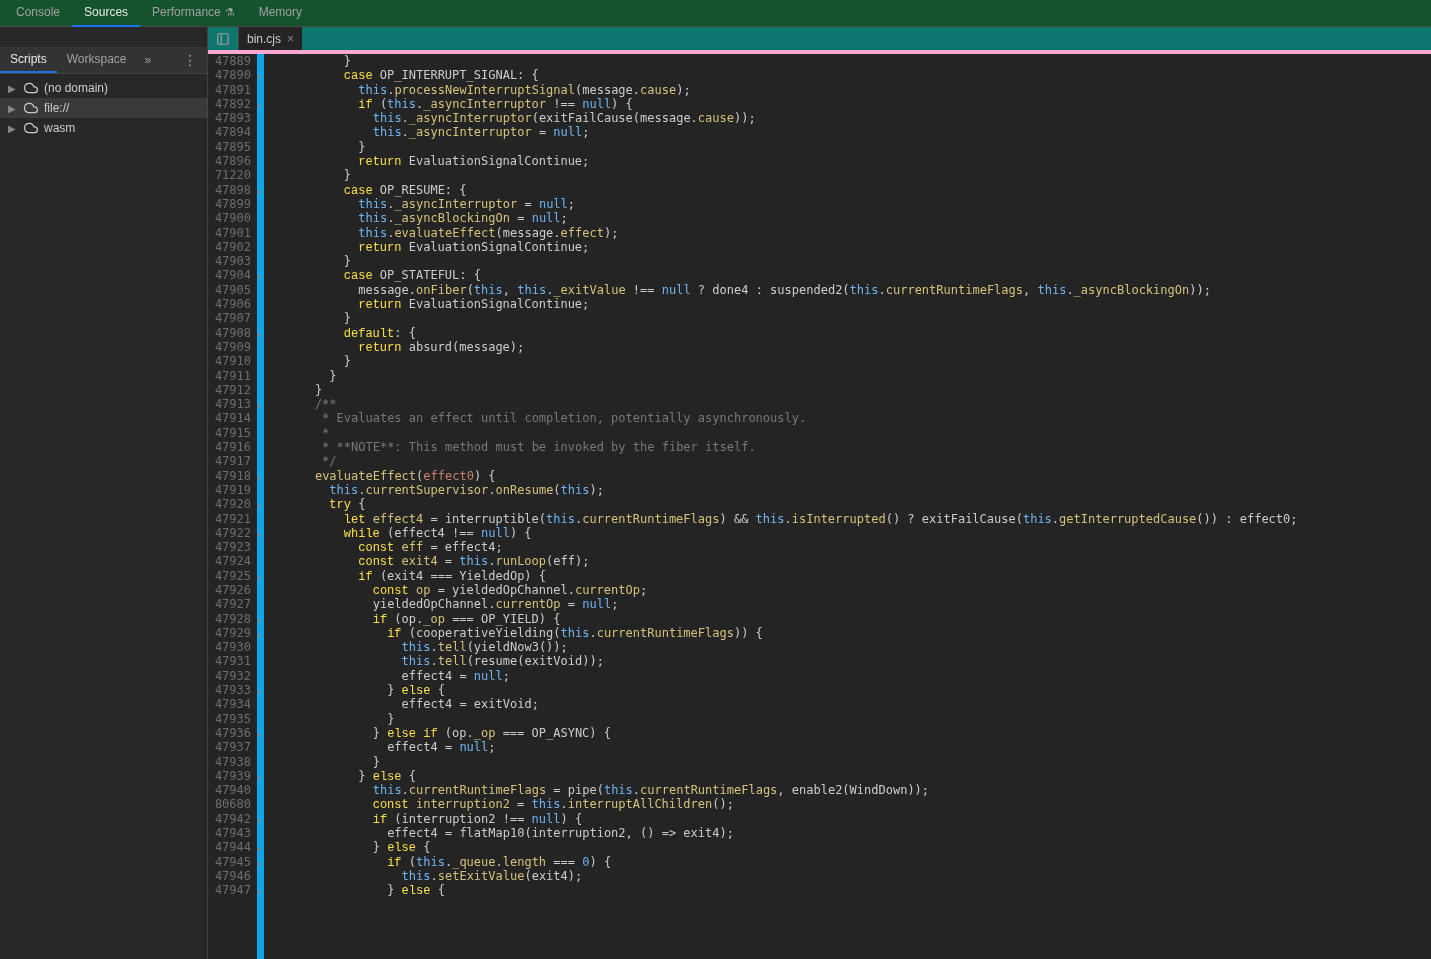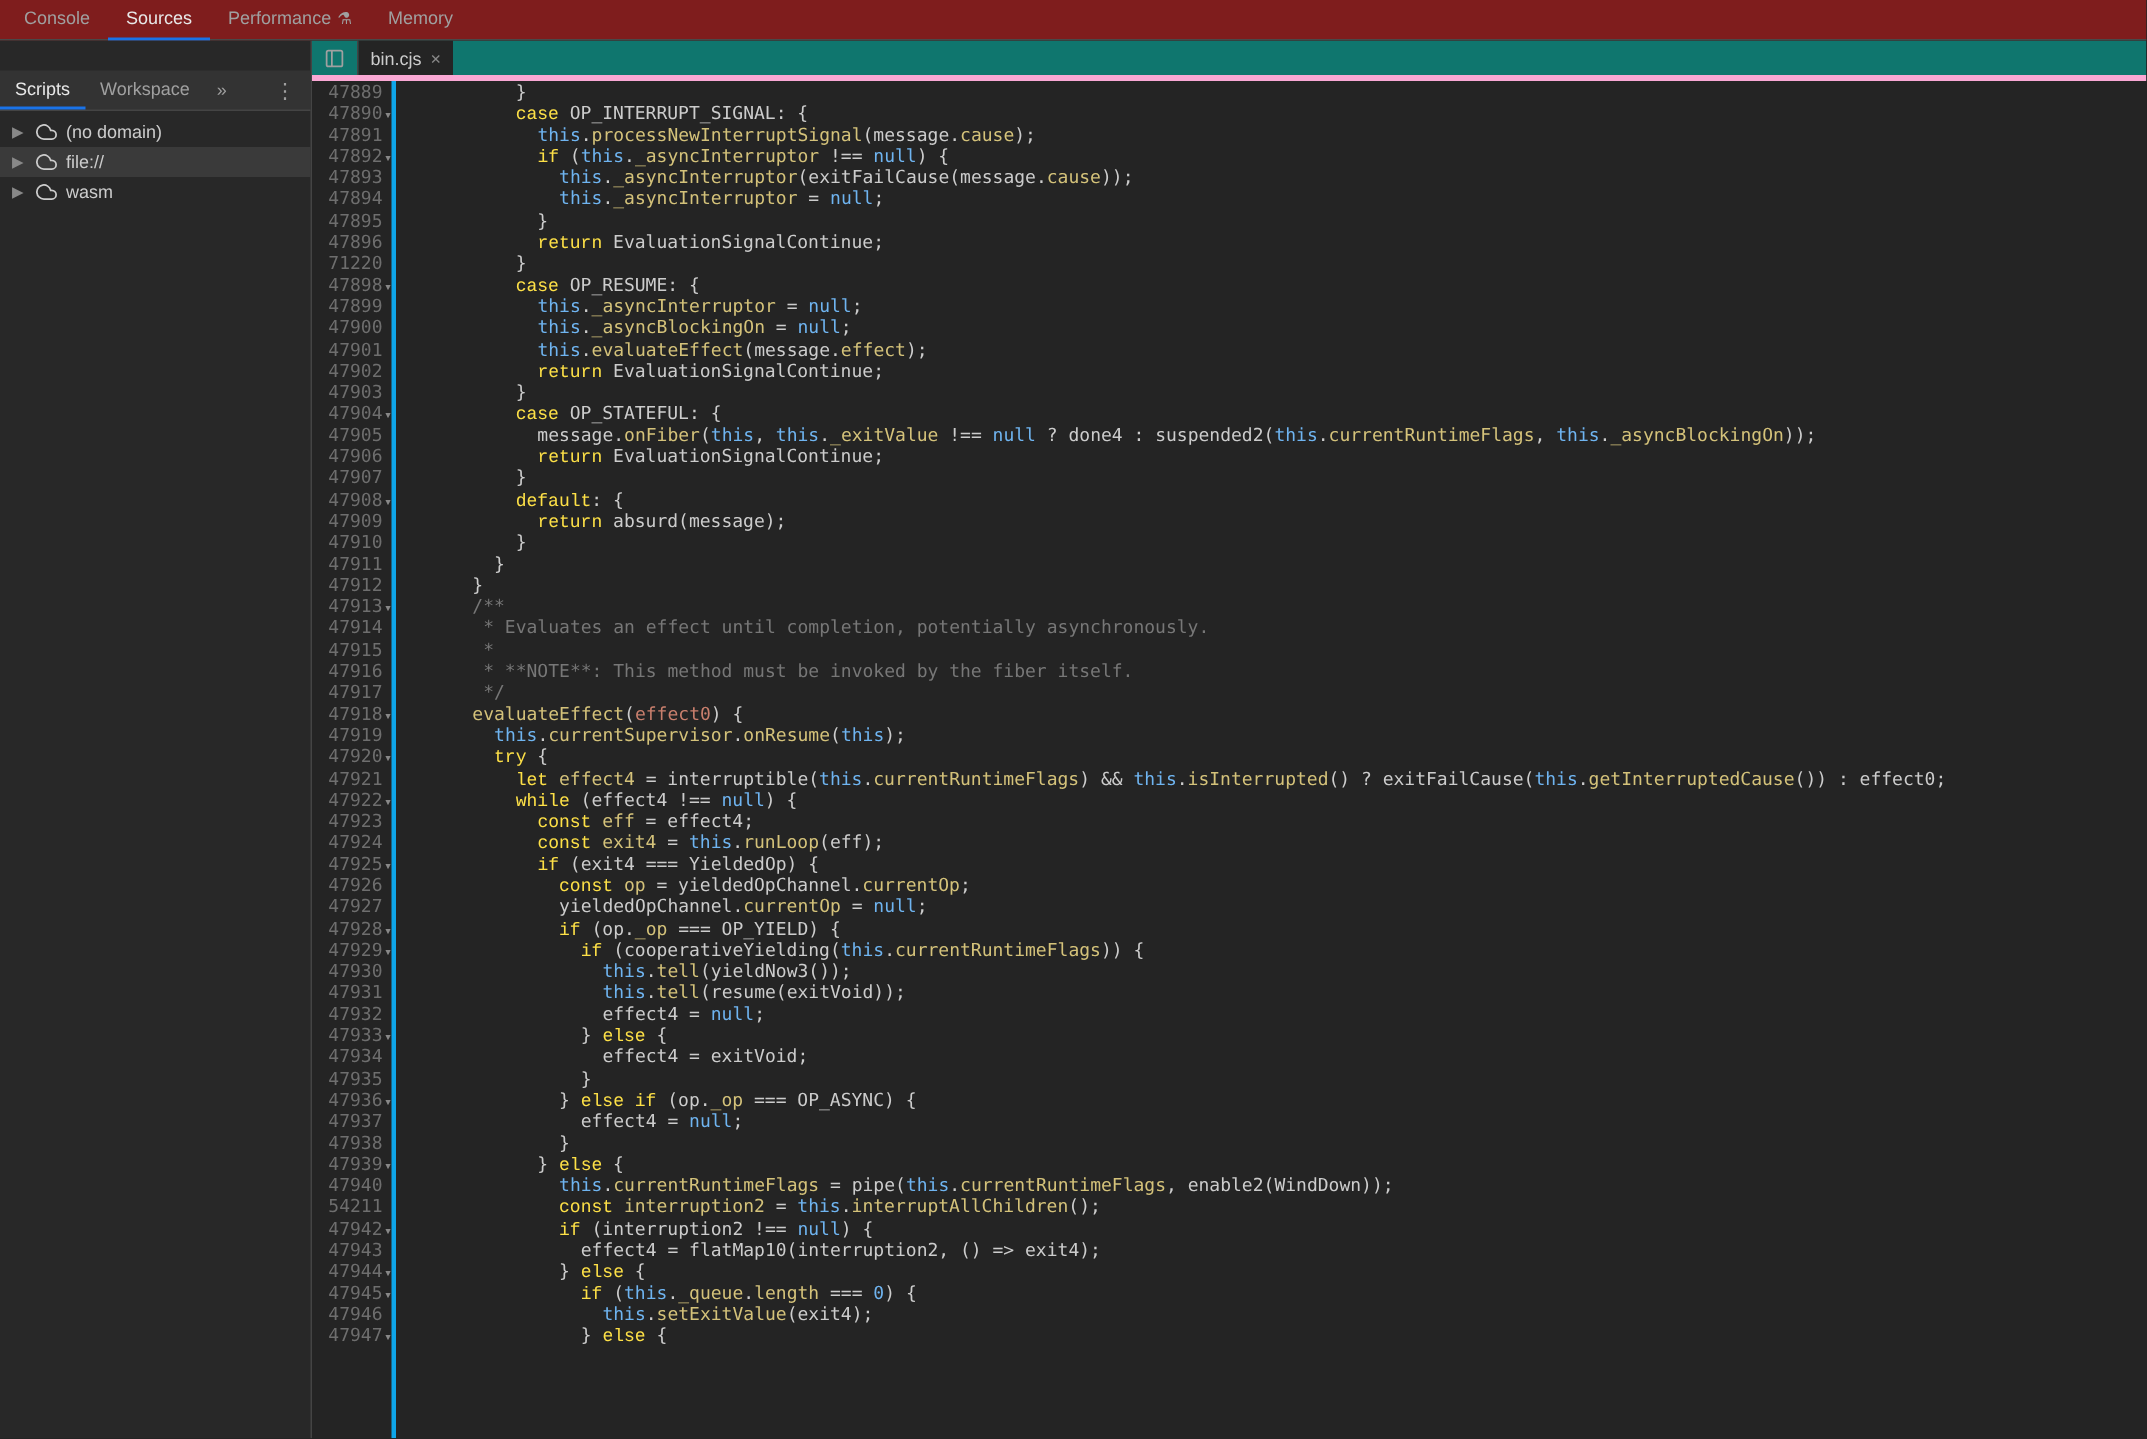--- a/index.html
+++ b/index.html
@@ -9,21 +9,21 @@
     color: #cccccc;
     font-size: 12px;
     width: 1431px;
     height: 959px;
     overflow: hidden;
     display: flex;
     flex-direction: column;
   }
   .top-tabs {
     display: flex;
-    background: #7f1d1d;
+    background: #14532d;
     border-bottom: 1px solid #494949;
     height: 27px;
     align-items: center;
     padding-left: 4px;
   }
   .top-tab {
     padding: 6px 12px;
     color: #a0a0a0;
     cursor: pointer;
     border-bottom: 2px solid transparent;
@@ -144,21 +144,21 @@
     font-family: Menlo, Consolas, monospace;
     font-size: 12px;
     line-height: 14.3px;
   }
   .gutter {
     background: #242424;
     color: #6e6e6e;
     text-align: right;
     padding-right: 6px;
     user-select: none;
-    border-right: 3px solid #0ea5e9;
+    border-right: 7px solid #0ea5e9;
     min-width: 56px;
   }
   .gutter-line {
     height: 14.3px;
     position: relative;
   }
   .fold-marker {
     position: absolute;
     left: 48px;
     color: #888;
@@ -296,21 +296,21 @@
           <div class="gutter-line">47931</div>
           <div class="gutter-line">47932</div>
           <div class="gutter-line">47933<span class="fold-marker">▾</span></div>
           <div class="gutter-line">47934</div>
           <div class="gutter-line">47935</div>
           <div class="gutter-line">47936<span class="fold-marker">▾</span></div>
           <div class="gutter-line">47937</div>
           <div class="gutter-line">47938</div>
           <div class="gutter-line">47939<span class="fold-marker">▾</span></div>
           <div class="gutter-line">47940</div>
-          <div class="gutter-line">54211</div>
+          <div class="gutter-line">80680</div>
           <div class="gutter-line">47942<span class="fold-marker">▾</span></div>
           <div class="gutter-line">47943</div>
           <div class="gutter-line">47944<span class="fold-marker">▾</span></div>
           <div class="gutter-line">47945<span class="fold-marker">▾</span></div>
           <div class="gutter-line">47946</div>
           <div class="gutter-line">47947<span class="fold-marker">▾</span></div>
         </div>
       <div class="code" id="code"><div class="code-line"><span class="tok-pun">        }</span></div><div class="code-line"><span class="tok-pun">        </span><span class="tok-kw">case</span><span class="tok-pun"> OP_INTERRUPT_SIGNAL: {</span></div><div class="code-line"><span class="tok-pun">          </span><span class="tok-this">this</span><span class="tok-pun">.</span><span class="tok-prop">processNewInterruptSignal</span><span class="tok-pun">(message.</span><span class="tok-prop">cause</span><span class="tok-pun">);</span></div><div class="code-line"><span class="tok-pun">          </span><span class="tok-kw">if</span><span class="tok-pun"> (</span><span class="tok-this">this</span><span class="tok-pun">.</span><span class="tok-prop">_asyncInterruptor</span><span class="tok-pun"> !== </span><span class="tok-num-null">null</span><span class="tok-pun">) {</span></div><div class="code-line"><span class="tok-pun">            </span><span class="tok-this">this</span><span class="tok-pun">.</span><span class="tok-prop">_asyncInterruptor</span><span class="tok-pun">(exitFailCause(message.</span><span class="tok-prop">cause</span><span class="tok-pun">));</span></div><div class="code-line"><span class="tok-pun">            </span><span class="tok-this">this</span><span class="tok-pun">.</span><span class="tok-prop">_asyncInterruptor</span><span class="tok-pun"> = </span><span class="tok-num-null">null</span><span class="tok-pun">;</span></div><div class="code-line"><span class="tok-pun">          }</span></div><div class="code-line"><span class="tok-pun">          </span><span class="tok-kw">return</span><span class="tok-pun"> EvaluationSignalContinue;</span></div><div class="code-line"><span class="tok-pun">        }</span></div><div class="code-line"><span class="tok-pun">        </span><span class="tok-kw">case</span><span class="tok-pun"> OP_RESUME: {</span></div><div class="code-line"><span class="tok-pun">          </span><span class="tok-this">this</span><span class="tok-pun">.</span><span class="tok-prop">_asyncInterruptor</span><span class="tok-pun"> = </span><span class="tok-num-null">null</span><span class="tok-pun">;</span></div><div class="code-line"><span class="tok-pun">          </span><span class="tok-this">this</span><span class="tok-pun">.</span><span class="tok-prop">_asyncBlockingOn</span><span class="tok-pun"> = </span><span class="tok-num-null">null</span><span class="tok-pun">;</span></div><div class="code-line"><span class="tok-pun">          </span><span class="tok-this">this</span><span class="tok-pun">.</span><span class="tok-prop">evaluateEffect</span><span class="tok-pun">(message.</span><span class="tok-prop">effect</span><span class="tok-pun">);</span></div><div class="code-line"><span class="tok-pun">          </span><span class="tok-kw">return</span><span class="tok-pun"> EvaluationSignalContinue;</span></div><div class="code-line"><span class="tok-pun">        }</span></div><div class="code-line"><span class="tok-pun">        </span><span class="tok-kw">case</span><span class="tok-pun"> OP_STATEFUL: {</span></div><div class="code-line"><span class="tok-pun">          message.</span><span class="tok-prop">onFiber</span><span class="tok-pun">(</span><span class="tok-this">this</span><span class="tok-pun">, </span><span class="tok-this">this</span><span class="tok-pun">.</span><span class="tok-prop">_exitValue</span><span class="tok-pun"> !== </span><span class="tok-num-null">null</span><span class="tok-pun"> ? done4 : suspended2(</span><span class="tok-this">this</span><span class="tok-pun">.</span><span class="tok-prop">currentRuntimeFlags</span><span class="tok-pun">, </span><span class="tok-this">this</span><span class="tok-pun">.</span><span class="tok-prop">_asyncBlockingOn</span><span class="tok-pun">));</span></div><div class="code-line"><span class="tok-pun">          </span><span class="tok-kw">return</span><span class="tok-pun"> EvaluationSignalContinue;</span></div><div class="code-line"><span class="tok-pun">        }</span></div><div class="code-line"><span class="tok-pun">        </span><span class="tok-kw">default</span><span class="tok-pun">: {</span></div><div class="code-line"><span class="tok-pun">          </span><span class="tok-kw">return</span><span class="tok-pun"> absurd(message);</span></div><div class="code-line"><span class="tok-pun">        }</span></div><div class="code-line"><span class="tok-pun">      }</span></div><div class="code-line"><span class="tok-pun">    }</span></div><div class="code-line"><span class="tok-comment">    /**</span></div><div class="code-line"><span class="tok-comment">     * Evaluates an effect until completion, potentially asynchronously.</span></div><div class="code-line"><span class="tok-comment">     *</span></div><div class="code-line"><span class="tok-comment">     * **NOTE**: This method must be invoked by the fiber itself.</span></div><div class="code-line"><span class="tok-comment">     */</span></div><div class="code-line"><span class="tok-pun">    </span><span class="tok-fn">evaluateEffect</span><span class="tok-pun">(</span><span class="tok-param">effect0</span><span class="tok-pun">) {</span></div><div class="code-line"><span class="tok-pun">      </span><span class="tok-this">this</span><span class="tok-pun">.</span><span class="tok-prop">currentSupervisor</span><span class="tok-pun">.</span><span class="tok-prop">onResume</span><span class="tok-pun">(</span><span class="tok-this">this</span><span class="tok-pun">);</span></div><div class="code-line"><span class="tok-pun">      </span><span class="tok-kw">try</span><span class="tok-pun"> {</span></div><div class="code-line"><span class="tok-pun">        </span><span class="tok-kw">let</span><span class="tok-pun"> </span><span class="tok-prop">effect4</span><span class="tok-pun"> = interruptible(</span><span class="tok-this">this</span><span class="tok-pun">.</span><span class="tok-prop">currentRuntimeFlags</span><span class="tok-pun">) &amp;&amp; </span><span class="tok-this">this</span><span class="tok-pun">.</span><span class="tok-prop">isInterrupted</span><span class="tok-pun">() ? exitFailCause(</span><span class="tok-this">this</span><span class="tok-pun">.</span><span class="tok-prop">getInterruptedCause</span><span class="tok-pun">()) : effect0;</span></div><div class="code-line"><span class="tok-pun">        </span><span class="tok-kw">while</span><span class="tok-pun"> (effect4 !== </span><span class="tok-num-null">null</span><span class="tok-pun">) {</span></div><div class="code-line"><span class="tok-pun">          </span><span class="tok-kw">const</span><span class="tok-pun"> </span><span class="tok-prop">eff</span><span class="tok-pun"> = effect4;</span></div><div class="code-line"><span class="tok-pun">          </span><span class="tok-kw">const</span><span class="tok-pun"> </span><span class="tok-prop">exit4</span><span class="tok-pun"> = </span><span class="tok-this">this</span><span class="tok-pun">.</span><span class="tok-prop">runLoop</span><span class="tok-pun">(eff);</span></div><div class="code-line"><span class="tok-pun">          </span><span class="tok-kw">if</span><span class="tok-pun"> (exit4 === YieldedOp) {</span></div><div class="code-line"><span class="tok-pun">            </span><span class="tok-kw">const</span><span class="tok-pun"> </span><span class="tok-prop">op</span><span class="tok-pun"> = yieldedOpChannel.</span><span class="tok-prop">currentOp</span><span class="tok-pun">;</span></div><div class="code-line"><span class="tok-pun">            yieldedOpChannel.</span><span class="tok-prop">currentOp</span><span class="tok-pun"> = </span><span class="tok-num-null">null</span><span class="tok-pun">;</span></div><div class="code-line"><span class="tok-pun">            </span><span class="tok-kw">if</span><span class="tok-pun"> (op.</span><span class="tok-prop">_op</span><span class="tok-pun"> === OP_YIELD) {</span></div><div class="code-line"><span class="tok-pun">              </span><span class="tok-kw">if</span><span class="tok-pun"> (cooperativeYielding(</span><span class="tok-this">this</span><span class="tok-pun">.</span><span class="tok-prop">currentRuntimeFlags</span><span class="tok-pun">)) {</span></div><div class="code-line"><span class="tok-pun">                </span><span class="tok-this">this</span><span class="tok-pun">.</span><span class="tok-prop">tell</span><span class="tok-pun">(yieldNow3());</span></div><div class="code-line"><span class="tok-pun">                </span><span class="tok-this">this</span><span class="tok-pun">.</span><span class="tok-prop">tell</span><span class="tok-pun">(resume(exitVoid));</span></div><div class="code-line"><span class="tok-pun">                effect4 = </span><span class="tok-num-null">null</span><span class="tok-pun">;</span></div><div class="code-line"><span class="tok-pun">              } </span><span class="tok-kw">else</span><span class="tok-pun"> {</span></div><div class="code-line"><span class="tok-pun">                effect4 = exitVoid;</span></div><div class="code-line"><span class="tok-pun">              }</span></div><div class="code-line"><span class="tok-pun">            } </span><span class="tok-kw">else</span><span class="tok-pun"> </span><span class="tok-kw">if</span><span class="tok-pun"> (op.</span><span class="tok-prop">_op</span><span class="tok-pun"> === OP_ASYNC) {</span></div><div class="code-line"><span class="tok-pun">              effect4 = </span><span class="tok-num-null">null</span><span class="tok-pun">;</span></div><div class="code-line"><span class="tok-pun">            }</span></div><div class="code-line"><span class="tok-pun">          } </span><span class="tok-kw">else</span><span class="tok-pun"> {</span></div><div class="code-line"><span class="tok-pun">            </span><span class="tok-this">this</span><span class="tok-pun">.</span><span class="tok-prop">currentRuntimeFlags</span><span class="tok-pun"> = pipe(</span><span class="tok-this">this</span><span class="tok-pun">.</span><span class="tok-prop">currentRuntimeFlags</span><span class="tok-pun">, enable2(WindDown));</span></div><div class="code-line"><span class="tok-pun">            </span><span class="tok-kw">const</span><span class="tok-pun"> </span><span class="tok-prop">interruption2</span><span class="tok-pun"> = </span><span class="tok-this">this</span><span class="tok-pun">.</span><span class="tok-prop">interruptAllChildren</span><span class="tok-pun">();</span></div><div class="code-line"><span class="tok-pun">            </span><span class="tok-kw">if</span><span class="tok-pun"> (interruption2 !== </span><span class="tok-num-null">null</span><span class="tok-pun">) {</span></div><div class="code-line"><span class="tok-pun">              effect4 = flatMap10(interruption2, () =&gt; exit4);</span></div><div class="code-line"><span class="tok-pun">            } </span><span class="tok-kw">else</span><span class="tok-pun"> {</span></div><div class="code-line"><span class="tok-pun">              </span><span class="tok-kw">if</span><span class="tok-pun"> (</span><span class="tok-this">this</span><span class="tok-pun">.</span><span class="tok-prop">_queue</span><span class="tok-pun">.</span><span class="tok-prop">length</span><span class="tok-pun"> === </span><span class="tok-num-null">0</span><span class="tok-pun">) {</span></div><div class="code-line"><span class="tok-pun">                </span><span class="tok-this">this</span><span class="tok-pun">.</span><span class="tok-prop">setExitValue</span><span class="tok-pun">(exit4);</span></div><div class="code-line"><span class="tok-pun">              } </span><span class="tok-kw">else</span><span class="tok-pun"> {</span></div></div>
     </div>
   </div>

